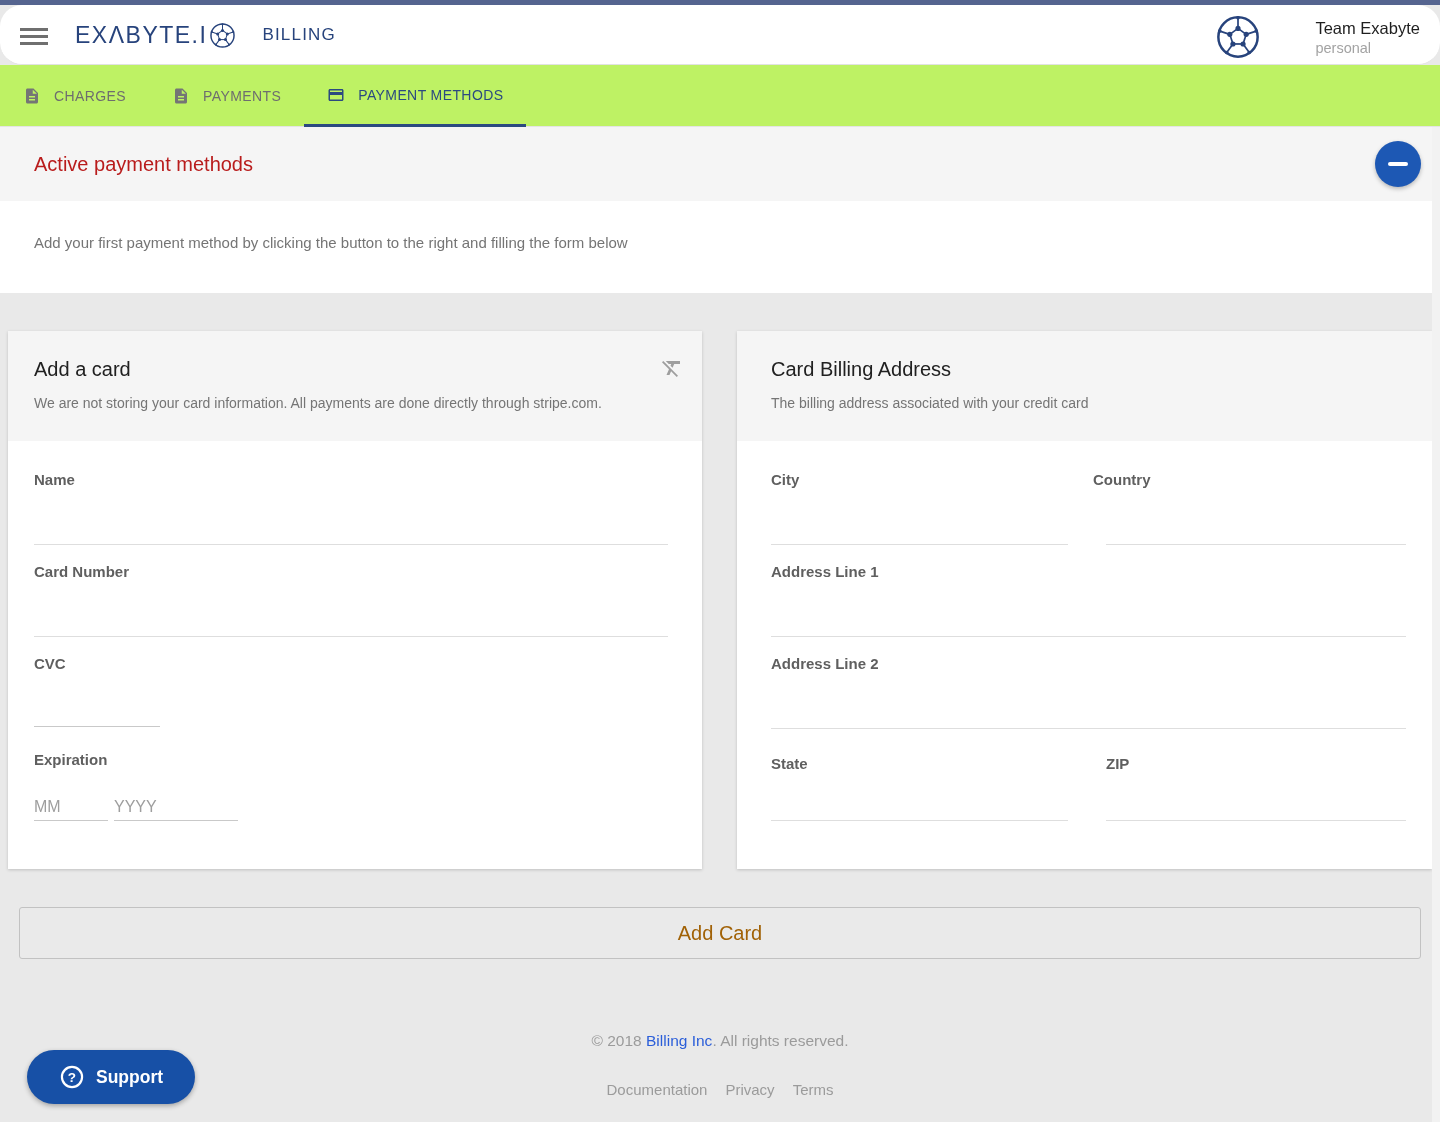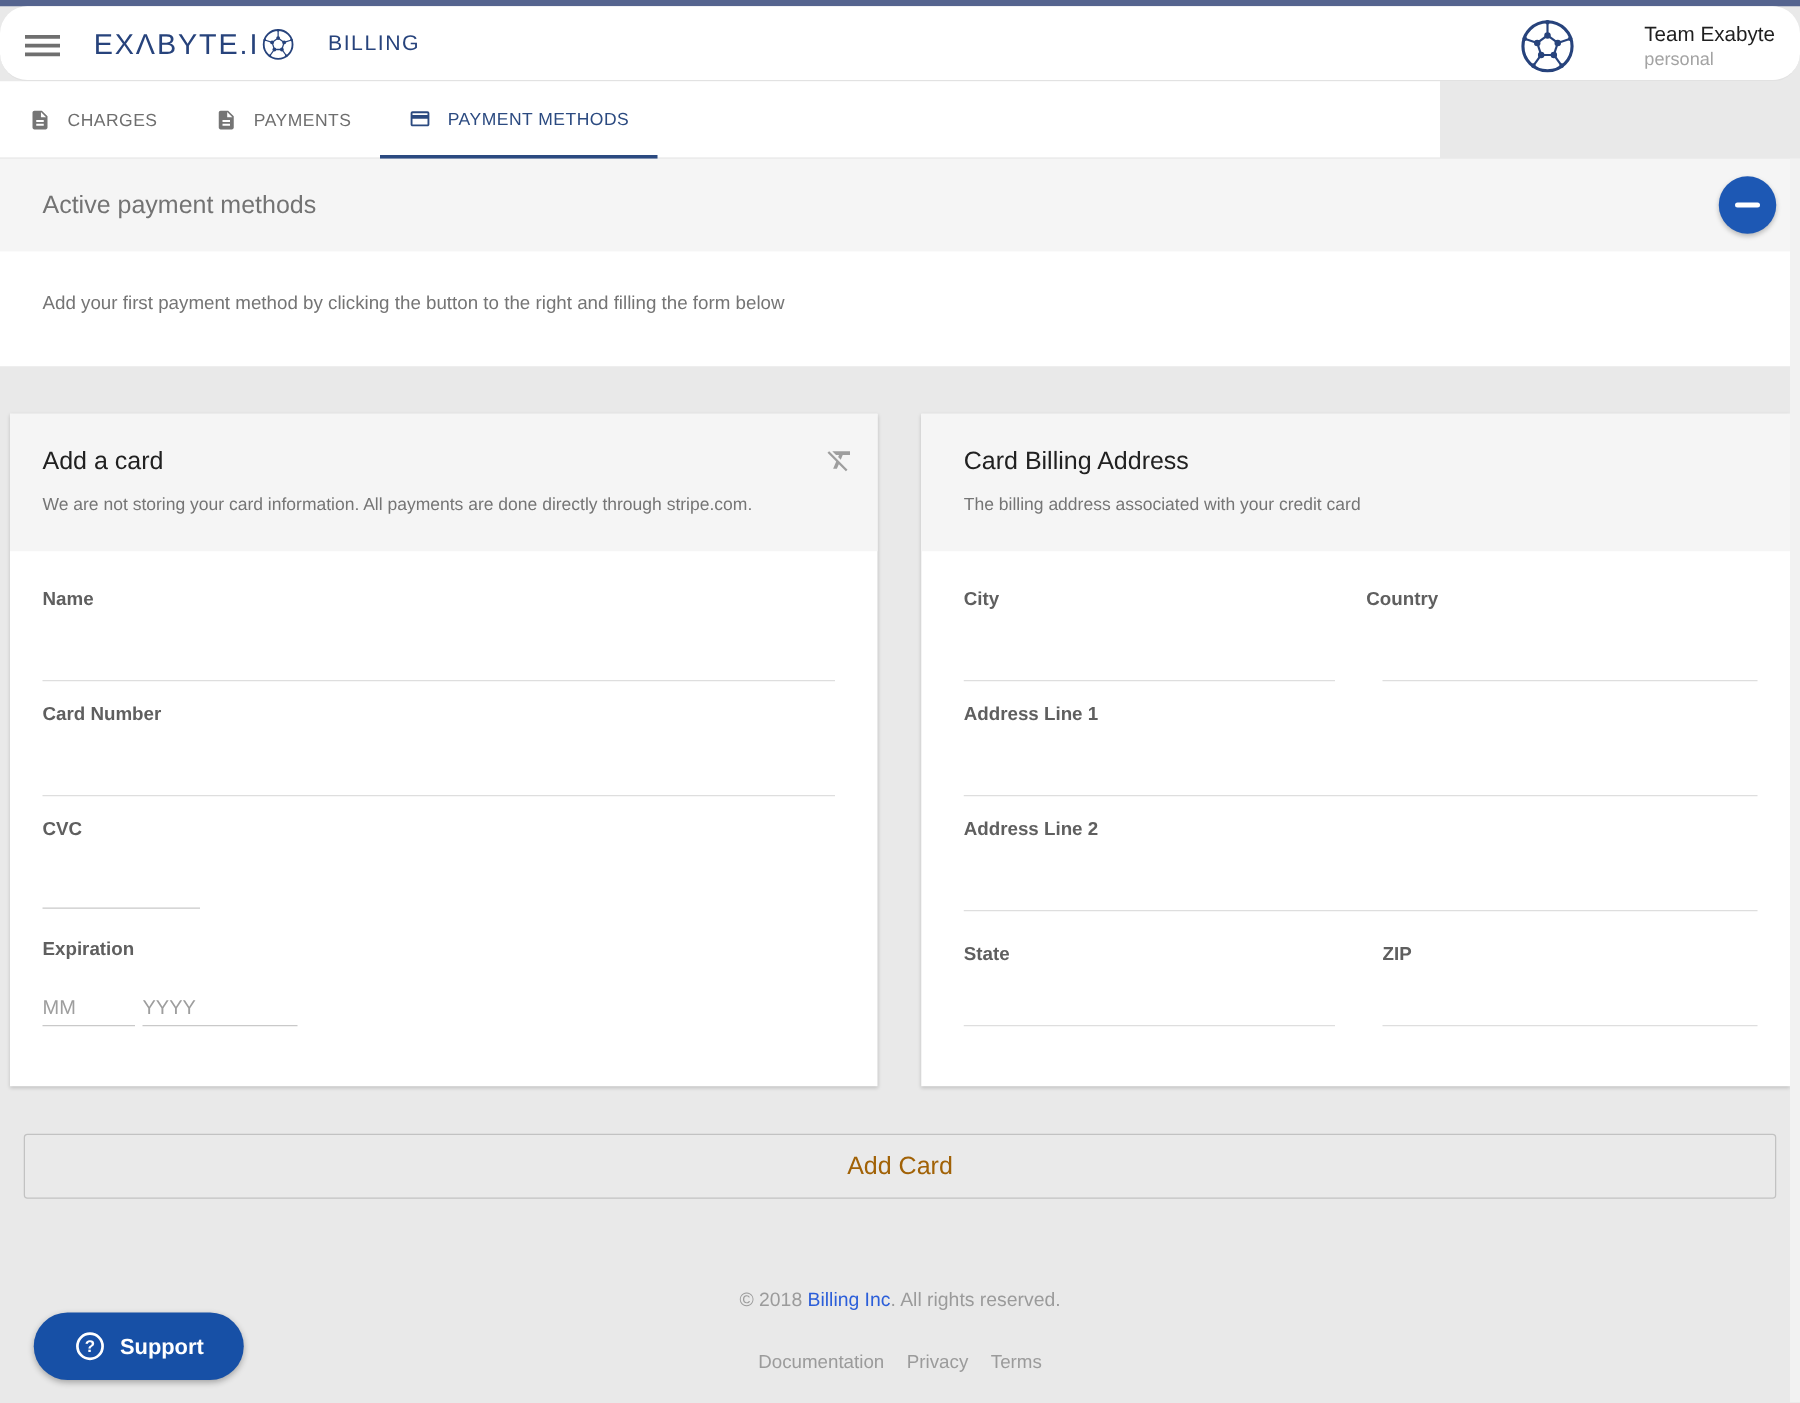--- a/index.html
+++ b/index.html
@@ -14,27 +14,27 @@
   .hamburger .bar { width:28px; height:3px; background:#6f6f6f; margin-bottom:4px; }
   .logo-wrap { position:absolute; left:75px; top:0; height:60px; display:flex; align-items:center; cursor:pointer; }
   .logo-text { font-size:23px; font-weight:500; letter-spacing:1.5px; color:#27437c; }
   .logo-ball { width:27px; height:27px; margin-left:2px; }
   .app-section { font-size:17px; font-weight:500; letter-spacing:1.2px; color:#27437c; margin-left:26px; }
   .account { position:absolute; right:20px; top:8px; height:48px; display:flex; align-items:center; cursor:pointer;gap:36px; }
   .avatar { width:46px; height:46px; margin-right:18px; }
   .acct-name { font-size:16.5px; color:#1f1f1f; line-height:22px; }
   .acct-type { font-size:14.5px; color:#a3a3a3; line-height:18px; }
 
-  .tabbar { position:absolute; left:0; top:65px; width:1152px; height:62px; background:#ffffff; display:flex; border-bottom:1px solid #e4e4e4; }
+  .tabbar { position:absolute; left:0; top:65px; width:1440px; height:62px; background:#bef264; display:flex; border-bottom:1px solid #e4e4e4; }
   .tab { display:flex; align-items:center; padding:0 23px; height:62px; cursor:pointer; font-size:14px; font-weight:500; letter-spacing:0.4px; color:#6e6e6e; }
   .tab .ticon { width:18px; height:18px; margin-right:13px; }
   .tab.active { color:#2b4a80; border-bottom:3px solid #2b4a80; }
 
   .section-band { position:absolute; left:0; top:127px; width:1440px; height:74px; background:#f5f5f5; }
-  .section-title { position:absolute; left:34px; top:0; height:74px; display:flex; align-items:center; font-size:20px; color:#737373; }
+  .section-title { position:absolute; left:34px; top:0; height:74px; display:flex; align-items:center; font-size:20px; color:#b91c1c; }
   .minus-btn { position:absolute; left:1375px; top:141px; width:46px; height:46px; border-radius:50%; background:#1d58b4; box-shadow:0 2px 4px rgba(0,0,0,0.25); cursor:pointer; display:flex; align-items:center; justify-content:center; }
   .minus-bar { width:20px; height:3.5px; border-radius:2px; background:#fff; }
 
   .desc-band { position:absolute; left:0; top:201px; width:1440px; height:92px; background:#fff; }
   .desc-text { position:absolute; left:34px; top:33px; font-size:15px; color:#757575; }
 
   .card { position:absolute; background:#fff; box-shadow:0 1px 3px rgba(0,0,0,0.18); }
   .card-left { left:8px; top:331px; width:694px; height:538px; }
   .card-right { left:737px; top:331px; width:695px; height:538px; }
   .card-head { position:absolute; left:0; top:0; width:100%; height:110px; background:#f5f5f5; }

